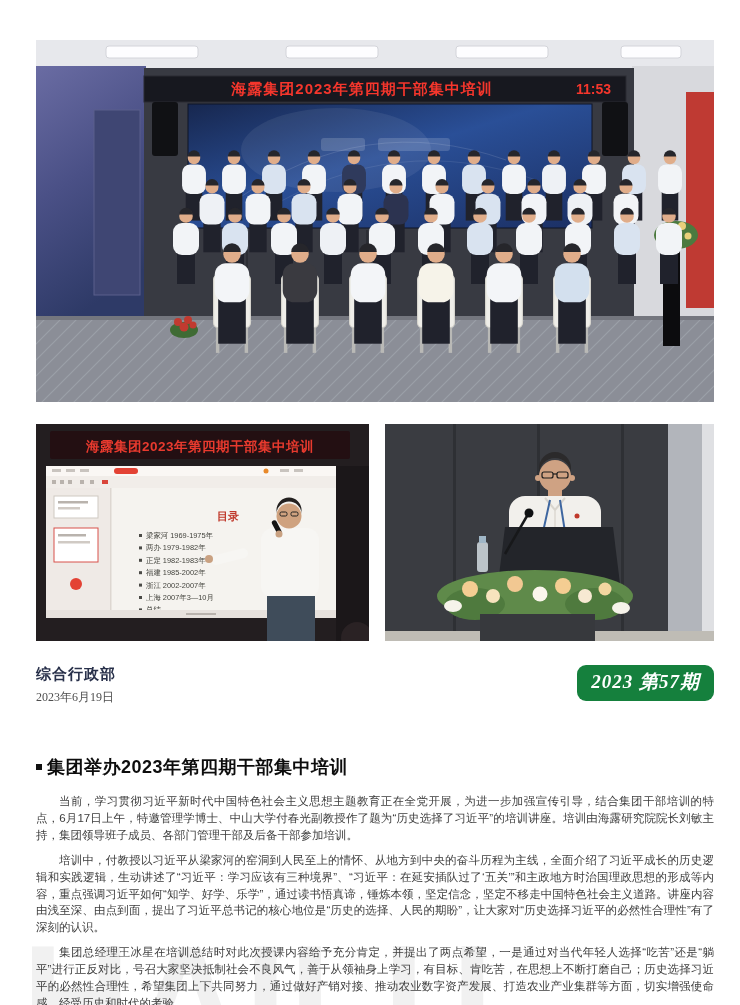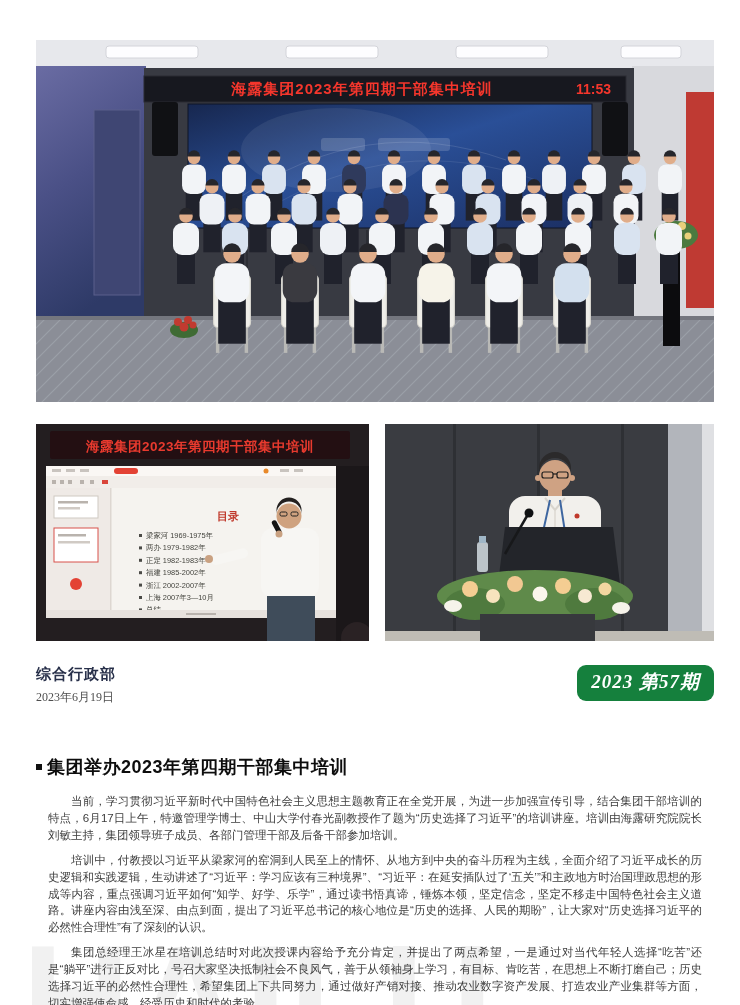--- a/index.html
+++ b/index.html
@@ -14,21 +14,21 @@
   .department{font-family:"Liberation Serif",serif;font-weight:bold;font-size:15px;
               color:#28304a;letter-spacing:1px;}
   .date{font-family:"Liberation Serif",serif;font-size:12px;color:#4e4e4e;margin-top:5px;}
   .issue-badge{background:#15803d;color:#ffffff;font-family:"Liberation Serif",serif;
                font-weight:bold;font-size:19px;padding:4px 14px 6px;border-radius:9px;
                letter-spacing:1px;font-style:italic;}
   .headline{display:flex;align-items:center;gap:5px;margin:49px 0 0;font-size:18px;
             font-weight:bold;color:#0d0d0d;letter-spacing:0.5px;}
   .bullet-sq{width:6px;height:6px;background:#111;display:inline-block;flex:0 0 auto;}
   .article{margin-top:14px;position:relative;z-index:1;}
-  .article p{margin:0 12px 8px;font-size:11.5px;line-height:16.9px;color:#3d3d3d;
+  .article p{margin:0 0 8px;font-size:11.5px;line-height:16.9px;color:#3d3d3d;
              text-align:justify;text-indent:2em;}
   .watermark{position:absolute;left:22px;top:912px;font-size:150px;font-weight:bold;
              letter-spacing:3px;color:#f1f1f1;z-index:0;white-space:nowrap;
              font-family:"Liberation Sans",sans-serif;}
   
   .sk{fill:#e0ad8a}.hr{fill:#26262b}
   .sh{fill:var(--shirt,#f3f5f8)}.pp{fill:var(--pants,#20222c)}
   .chair{fill:#efeee9;stroke:#d8d6cf;stroke-width:1}
   .cleg{fill:#b9b9b6}
 </style>

